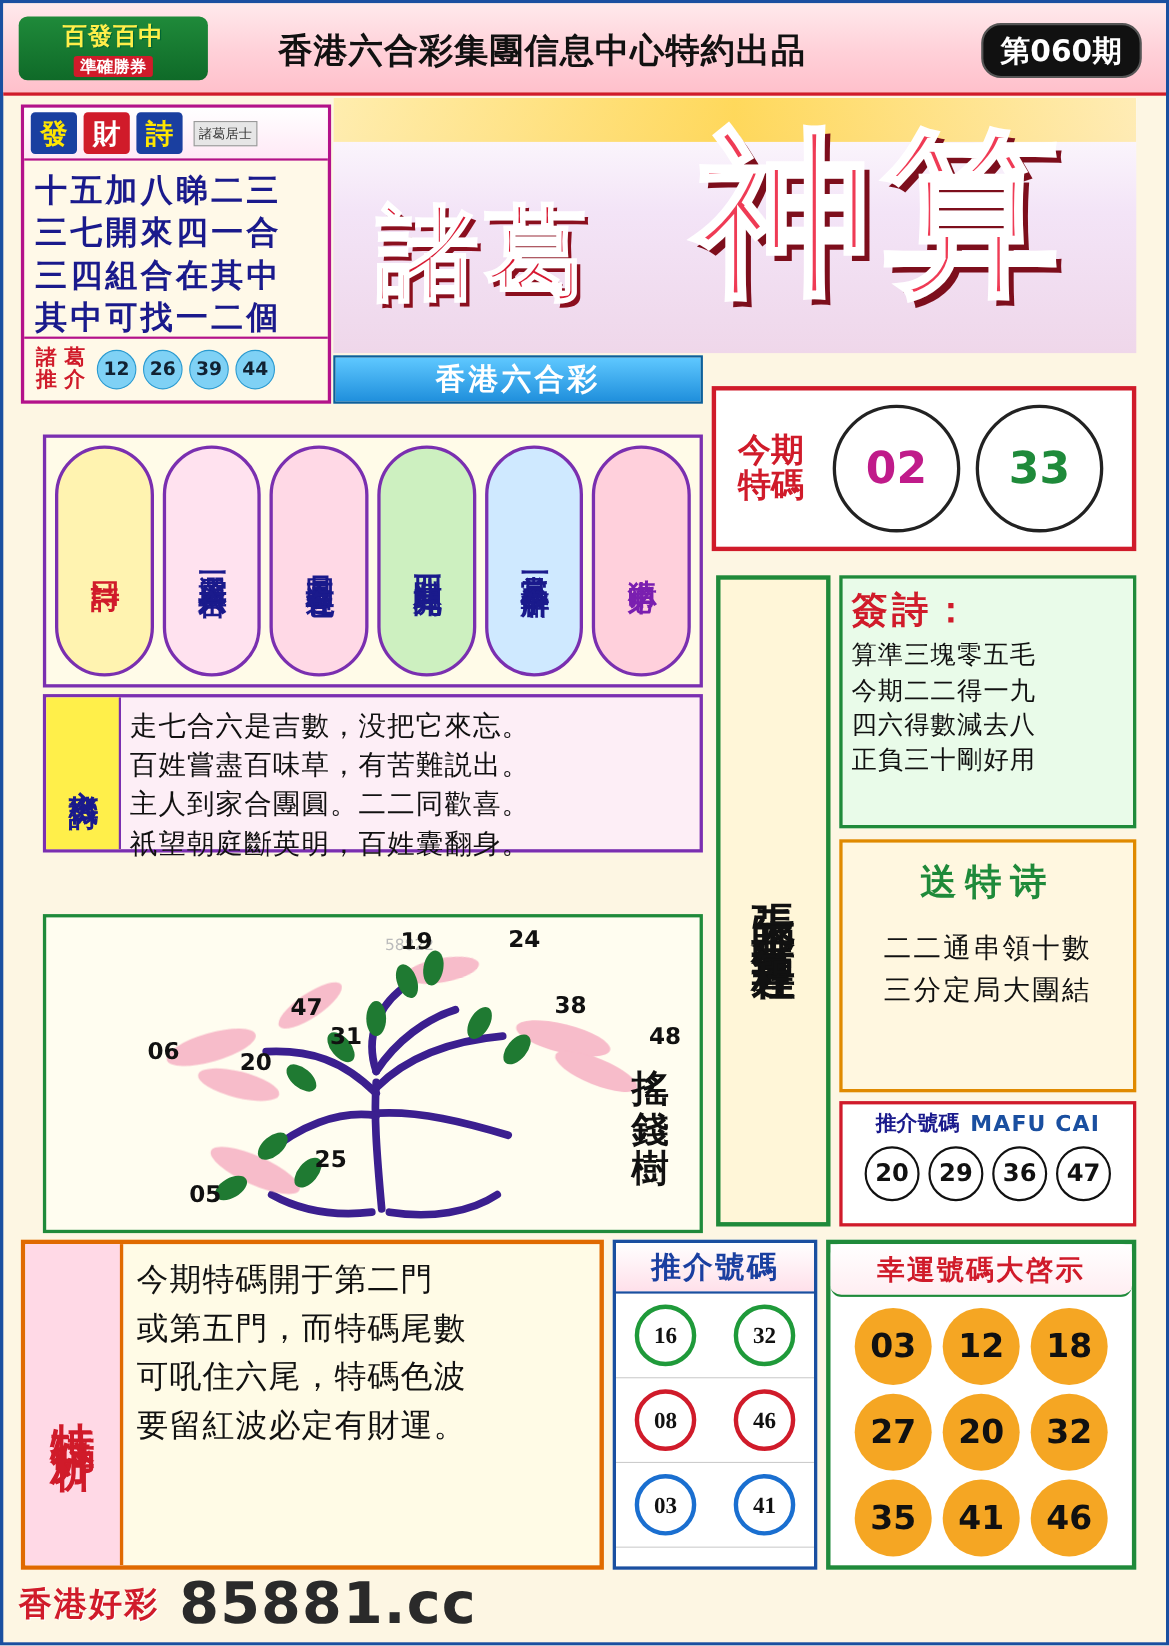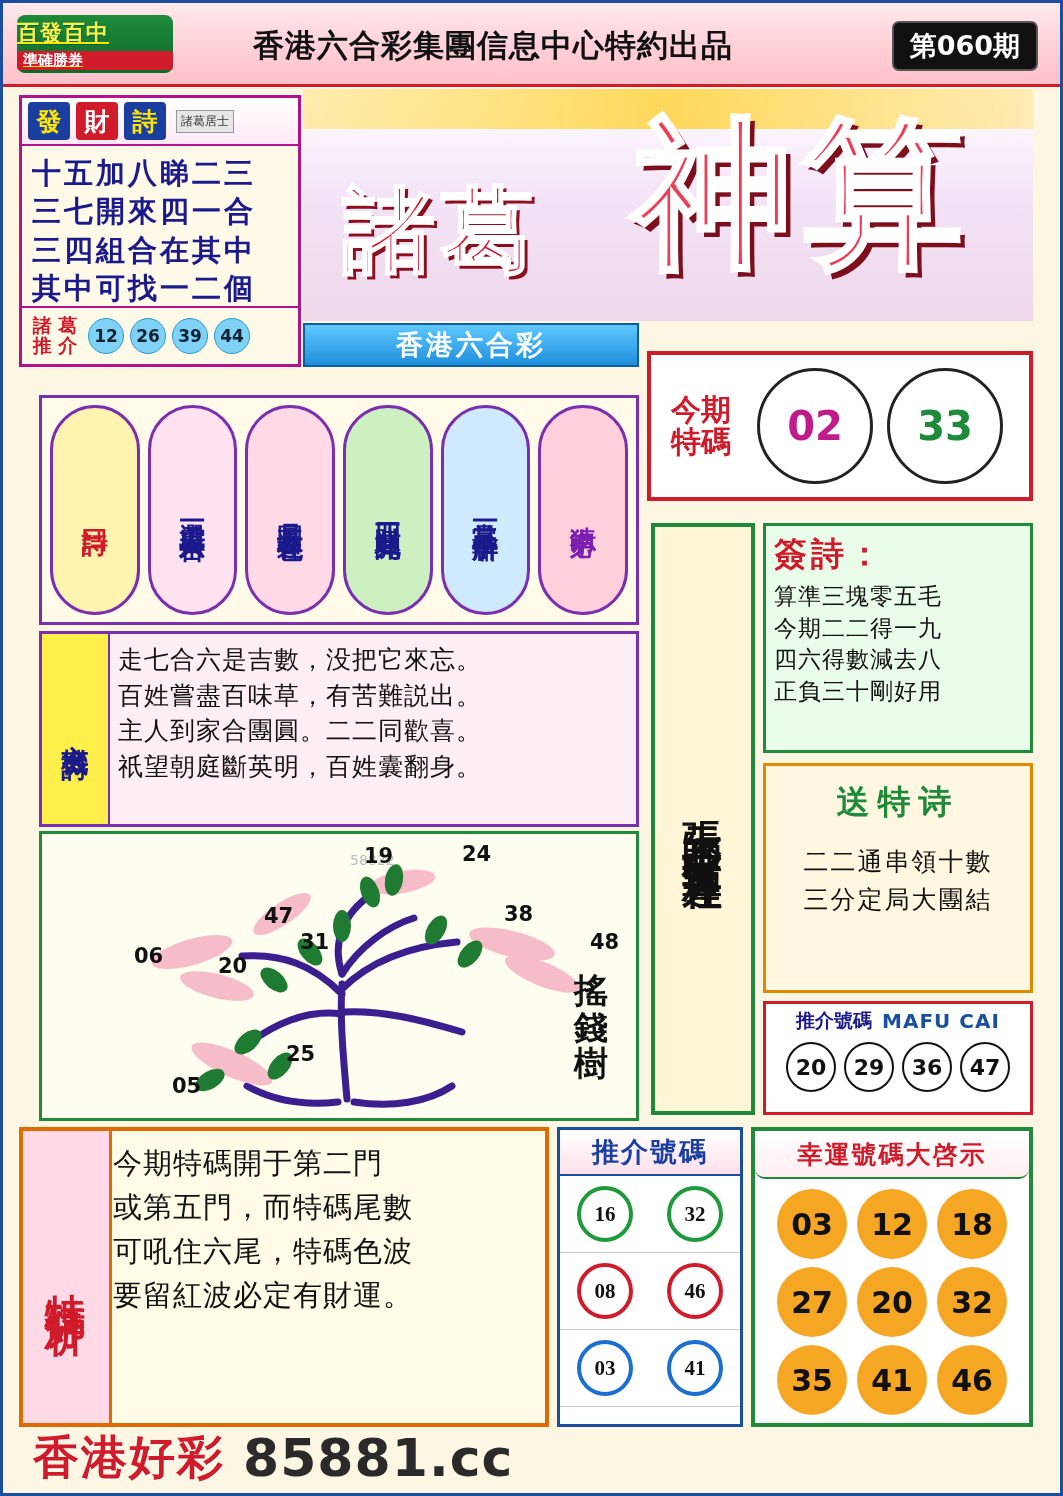--- a/index.html
+++ b/index.html
@@ -17,37 +17,37 @@
     box-sizing:border-box;
   }
   
   .topbar{
     position:absolute;top:0;left:0;width:100%;height:84px;
     background:linear-gradient(180deg,#ffe9ec 0%,#ffd0d8 55%,#ffc0cb 100%);
     border-bottom:3px solid #d01b2a;
     box-sizing:border-box;
   }
   .logo{
-    position:absolute;left:14px;top:12px;width:156px;height:58px;
+    position:absolute;left:14px;top:12px;width:172px;height:58px;
     background:linear-gradient(180deg,#1f8a3a 0%,#0f6a28 100%);
     border-radius:8px;
-    display:flex;flex-direction:column;justify-content:center;
-    color:#ffe600;font-weight:bold;text-decoration:underline;
+    display:flex;flex-direction:column;align-items:center;justify-content:center;
+    color:#ffe600;font-weight:bold;
   }
   .logo .l1{font-size:22px;letter-spacing:1px;color:#ffef4a;text-shadow:1px 1px 0 #063;}
   .logo .l2{font-size:15px;color:#fff;background:#d01b2a;padding:0 6px;border-radius:3px;margin-top:3px;}
   .hdr-title{
     position:absolute;left:210px;top:22px;width:560px;
     text-align:center;font-size:31px;font-weight:bold;color:#111;
     letter-spacing:1px;
   }
   .issue{
     position:absolute;right:22px;top:18px;
     background:#111;color:#fff;font-size:27px;font-weight:bold;
-    padding:5px 16px;border-radius:7px;border:2px solid #555;
+    padding:5px 16px;border-radius:18px;border:2px solid #555;
   }
   
   .facai{
     position:absolute;left:16px;top:92px;width:282px;height:272px;
     background:#fff9e8;border:3px solid #b3128a;box-sizing:border-box;
   }
   .facai-head{
     height:46px;background:linear-gradient(180deg,#fff 0%,#ffe9f6 100%);
     border-bottom:2px solid #b3128a;display:flex;align-items:center;padding-left:6px;
   }
@@ -136,21 +136,21 @@
     writing-mode:vertical-rl;text-orientation:upright;
   }
   .p0{background:#fff3b0;} .p0 span{color:#d01b2a;}
   .p1{background:#ffe2ef;} .p1 span{color:#1a1a8c;}
   .p2{background:#ffd9e6;} .p2 span{color:#1a1a8c;}
   .p3{background:#cdf0c0;} .p3 span{color:#1a1a8c;}
   .p4{background:#cfe9ff;} .p4 span{color:#1a1a8c;}
   .p5{background:#ffd0dc;} .p5 span{color:#7a1fb0;}
   
   .xuanji{
-    position:absolute;left:36px;top:628px;width:600px;height:196px;
+    position:absolute;left:36px;top:628px;width:600px;height:144px;
     background:#fdeef6;border:3px solid #7a2fb0;box-sizing:border-box;display:flex;
   }
   .xuanji .tag{
     width:66px;background:#ffef4a;border-right:2px solid #7a2fb0;
     display:flex;align-items:center;justify-content:center;
   }
   .xuanji .tag span{
     font-size:27px;font-weight:bold;color:#1a1a8c;
     writing-mode:vertical-rl;text-orientation:upright;letter-spacing:4px;
   }
@@ -210,21 +210,21 @@
     background:#fffbe6;border:4px solid #e06a00;box-sizing:border-box;display:flex;
   }
   .analysis .tag{
     width:86px;background:#ffd9e6;border-right:3px solid #e06a00;
     display:flex;align-items:center;justify-content:center;
   }
   .analysis .tag span{
     font-size:40px;font-weight:bold;color:#d01b2a;letter-spacing:8px;
     writing-mode:vertical-rl;text-orientation:upright;
   }
-  .analysis .body{flex:1;padding:10px 6px 0 1px;}
+  .analysis .body{flex:1;padding:10px 6px 0 12px;}
   .analysis .body div{font-size:29px;color:#111;line-height:1.52;letter-spacing:1px;}
   
   .recbox{
     position:absolute;left:554px;top:1124px;width:186px;height:300px;
     background:#fff;border:3px solid #1a4fa0;box-sizing:border-box;
   }
   .recbox .h{
     height:44px;background:linear-gradient(180deg,#fff 0%,#ffe0ea 100%);
     display:flex;align-items:center;justify-content:center;
     font-size:27px;font-weight:bold;color:#1a3fa0;letter-spacing:2px;
@@ -255,21 +255,21 @@
     width:70px;height:70px;border-radius:50%;background:#f5a623;
     display:flex;align-items:center;justify-content:center;
     font-size:30px;font-weight:bold;color:#111;
   }
   
   .footer{
     position:absolute;left:0;bottom:0;width:100%;height:70px;
     display:flex;align-items:center;
   }
   .footer .f1{
-    font-size:46px;font-weight:bold;color:#d01b2a;margin-left:30px;letter-spacing:2px;
+    font-size:30px;font-weight:bold;color:#d01b2a;margin-left:14px;letter-spacing:2px;
     text-shadow:1px 1px 0 #fff;
   }
   .footer .f2{
     font-size:52px;font-weight:bold;color:#2a2a2a;margin-left:18px;letter-spacing:1px;
   }
 </style>
 </head>
 <body>
 
 <div class="page">

